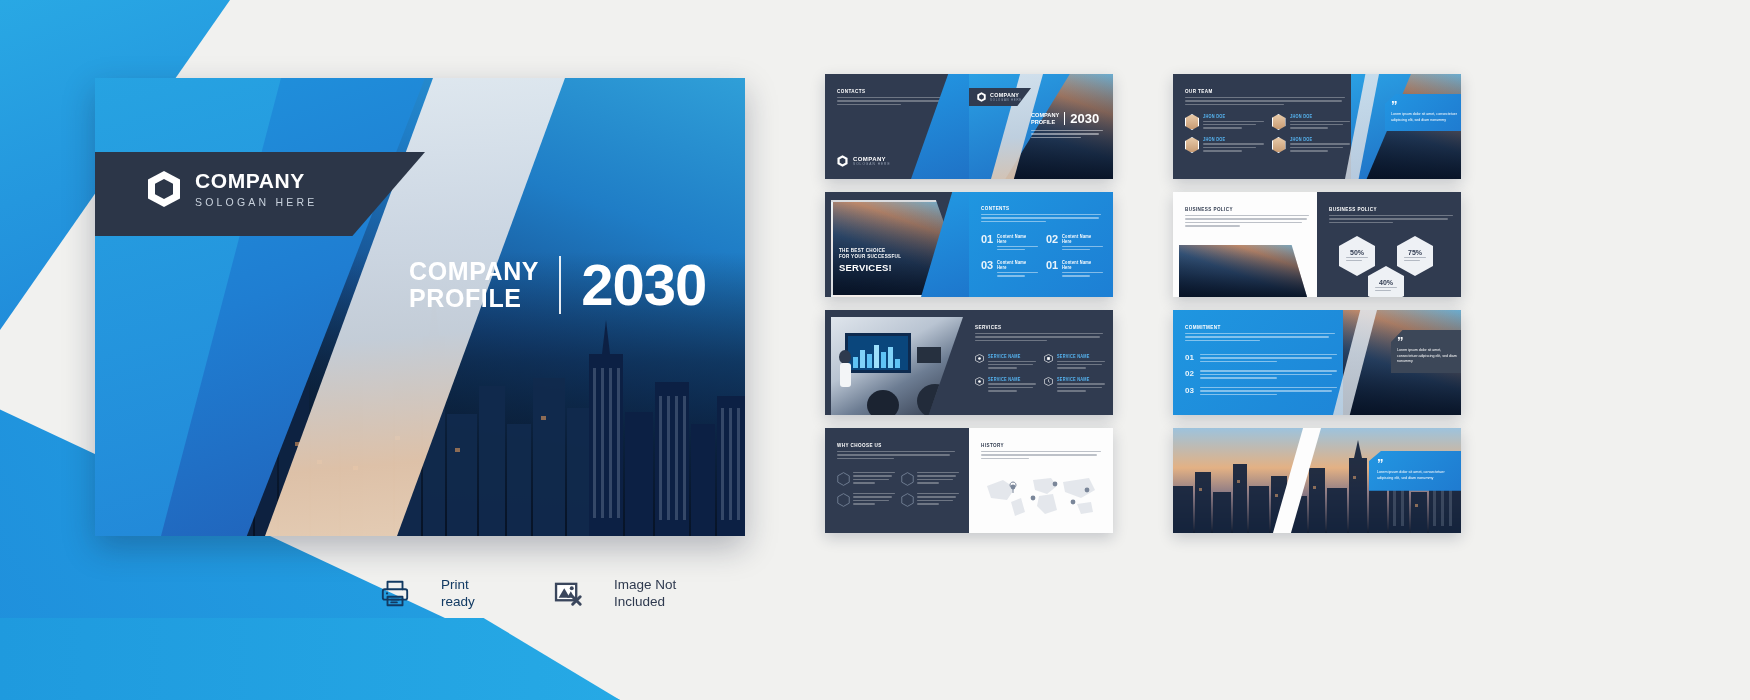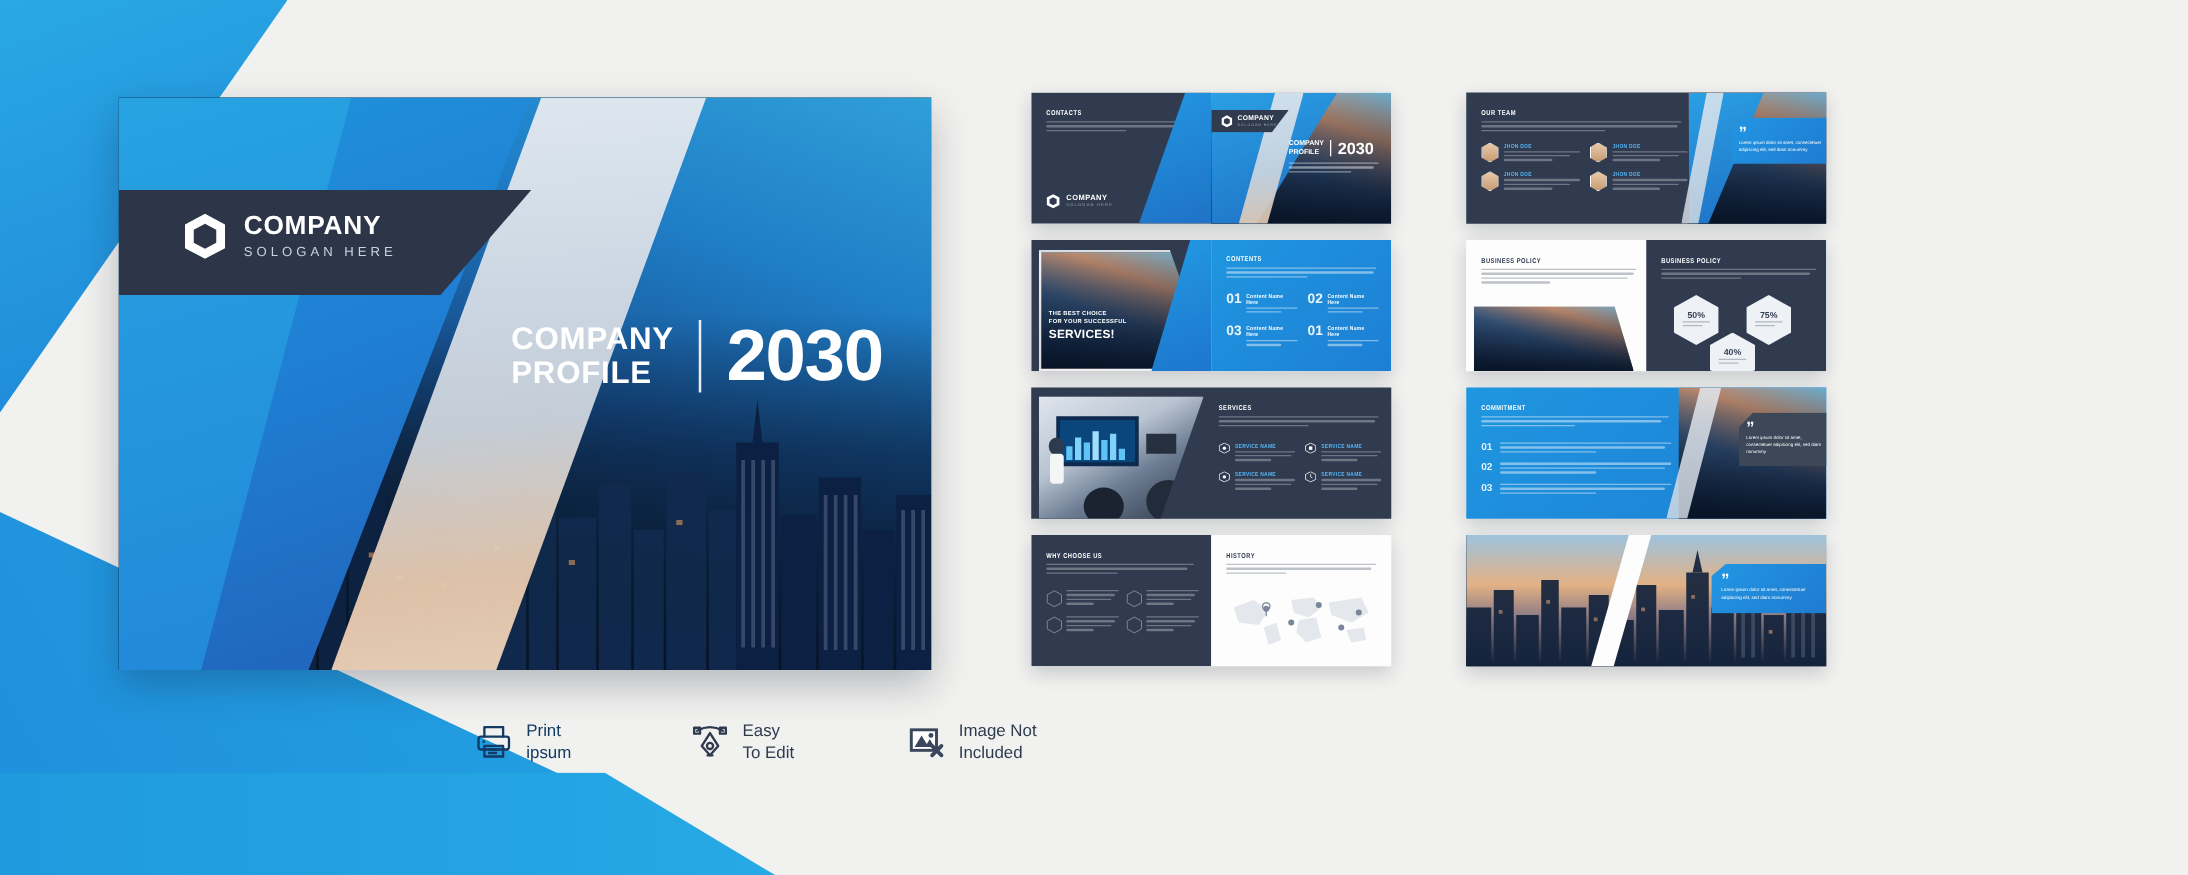--- a/index.html
+++ b/index.html
@@ -137,21 +137,21 @@
   }
 
   
   #features {
     position:absolute; left:380px; top:562px; width:1180px; height:62px;
     display:flex; align-items:center; gap:0;
   }
   .feature { display:flex; align-items:center; gap:11px; width:173px; }
   .feature.wide { width:196px; }
   .feature .ficon { width:30px; height:30px; flex:none; }
-  .ftext { line-height:1.28; }
+  .ftext { line-height:1.28;margin-left:20px; }
   .ftext .f1, .ftext .f2 { font-size:13.5px; color:#2f3a4f; }
   .feature.on-blue .ftext .f1, .feature.on-blue .ftext .f2 { color:#123a63; }
 </style>
 </head>
 <body>
 
 <div id="bg-shapes">
   <div class="bg-corner-tl"></div>
   <div class="bg-corner-bl"></div>
   <div class="bg-band"></div>
@@ -765,40 +765,26 @@
   <div class="feature on-blue">
     <svg class="ficon" viewBox="0 0 32 32" fill="none" stroke="#123a63" stroke-width="2" stroke-linecap="round" stroke-linejoin="round">
       <path d="M8 12V4h16v8"></path>
         <rect x="3" y="12" width="26" height="11" rx="2"></rect>
       <rect x="8" y="20" width="16" height="9"></rect>
         <circle cx="7.5" cy="16.5" r="1.2" fill="#123a63" stroke="none"></circle>
       <path d="M12 23h8M12 26h6"></path>
     </svg>
     <div class="ftext">
       <div class="f1">Print</div>
-      <div class="f2">ipsum</div>
-    </div>
-  </div>
-
-
-
-  <div class="feature">
-    <svg class="ficon" viewBox="0 0 32 32" fill="none" stroke="#2f3a4f" stroke-width="2" stroke-linecap="round" stroke-linejoin="round">
-      <path d="M5 7 Q16 1 27 7"></path>
-      <rect x="2.5" y="4.5" width="5" height="5"></rect>
-        <rect x="24.5" y="4.5" width="5" height="5"></rect>
-      <path d="M16 9 L23 20 L16 28 L9 20 Z"></path>
-      <circle cx="16" cy="20" r="2.6"></circle>
-      <path d="M14 28h4"></path>
-    </svg>
-    <div class="ftext">
-      <div class="f1">Easy</div>
-      <div class="f2">To Edit</div>
-    </div>
-  </div>
+      <div class="f2">ready</div>
+    </div>
+  </div>
+
+
+
 
   <div class="feature wide">
     <svg class="ficon" viewBox="0 0 32 32">
       <rect x="2" y="5" width="24" height="20" fill="#3a465c"></rect>
       <rect x="4.5" y="7.5" width="19" height="15" fill="#fff"></rect>
       <polygon points="6,21 12,11 18,21" fill="#3a465c"></polygon>
       <polygon points="15,21 19,14 23,21" fill="#3a465c"></polygon>
       <circle cx="20" cy="11" r="2.1" fill="#3a465c"></circle>
       <path d="M21 20 l8 8 M29 20 l-8 8" stroke="#3a465c" stroke-width="3.2" stroke-linecap="round"></path>
     </svg>

